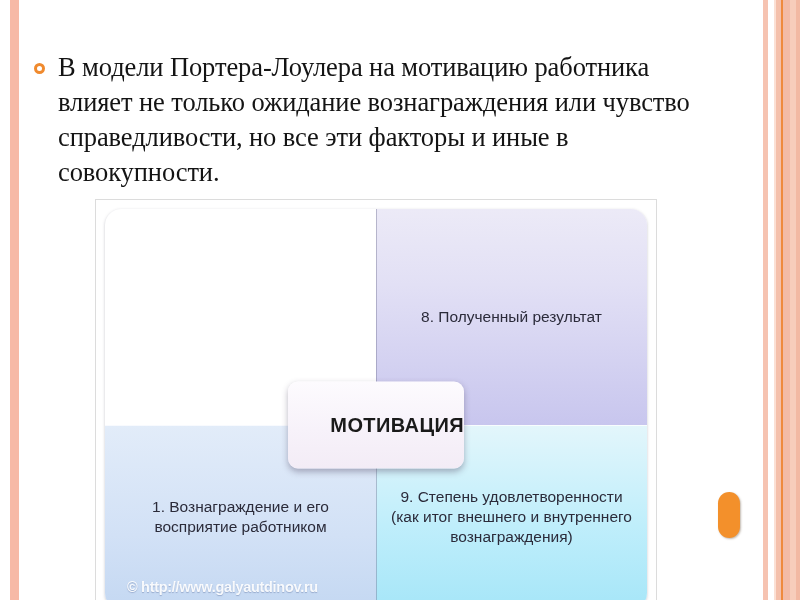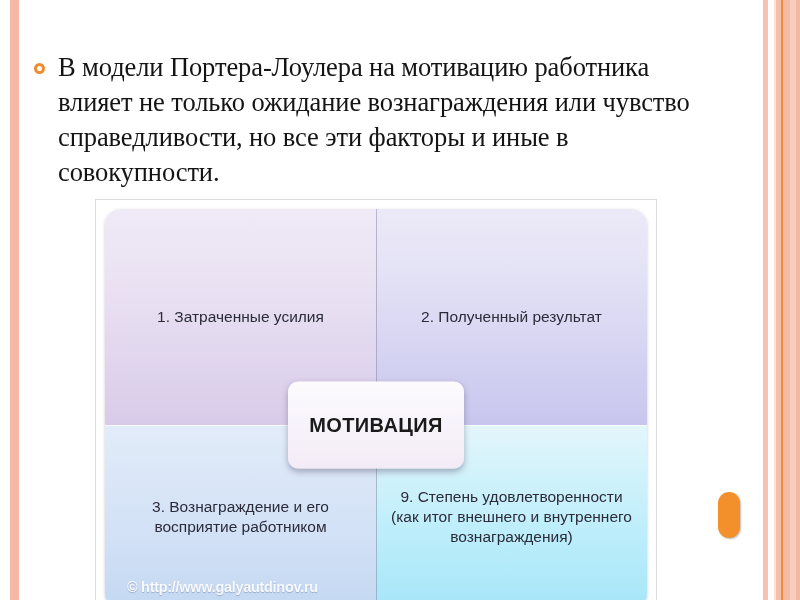--- a/index.html
+++ b/index.html
@@ -93,21 +93,21 @@
   }
 
   #center-box {
     position:absolute;
     left:50%; top:54%;
     transform:translate(-50%,-50%);
     width:176px; height:87px;
     background:linear-gradient(to bottom,#fdfbfe 0%,#f7f2fa 55%,#f3ecf6 100%);
     border-radius:10px;
     box-shadow:0 3px 6px rgba(70,60,90,.38);
-    display:flex; align-items:center; justify-content:center;
+    display:flex; align-items:center; justify-content:flex-end;
     z-index:5;
   }
   #center-label {
     font-family:"Liberation Sans", sans-serif;
     font-size:20px; font-weight:bold;
     color:#1a1a1a; letter-spacing:0.4px;
   }
 
   #watermark {
     position:absolute; left:22px; bottom:14px;
@@ -142,30 +142,27 @@
   <div class="edge-bar" id="right-band"></div>
 
   <div id="bullet-block">
     <div id="bullet-ring"></div>
     <div id="bullet-text">В модели Портера-Лоулера на мотивацию работника влияет не только ожидание вознаграждения или чувство справедливости, но все эти факторы и иные в совокупности.</div>
   </div>
 
   <div id="diagram-frame">
     <div id="diagram-inner">
 
-      <div class="quad" id="quad-1">
-        <span>1. Затраченные усилия</span>
-      </div>
 
       <div class="quad" id="quad-2">
-        <span>2. Полученный результат</span>
+        <span>8. Полученный результат</span>
       </div>
 
       <div class="quad" id="quad-3">
-        <span>3. Вознаграждение и его восприятие работником</span>
+        <span>1. Вознаграждение и его восприятие работником</span>
       </div>
 
       <div class="quad" id="quad-4">
         <span>9. Степень удовлетворенности (как итог внешнего и внутреннего вознаграждения)</span>
       </div>
 
       <div id="divider-v"></div>
       <div id="divider-h"></div>
 
       <div id="center-box">

